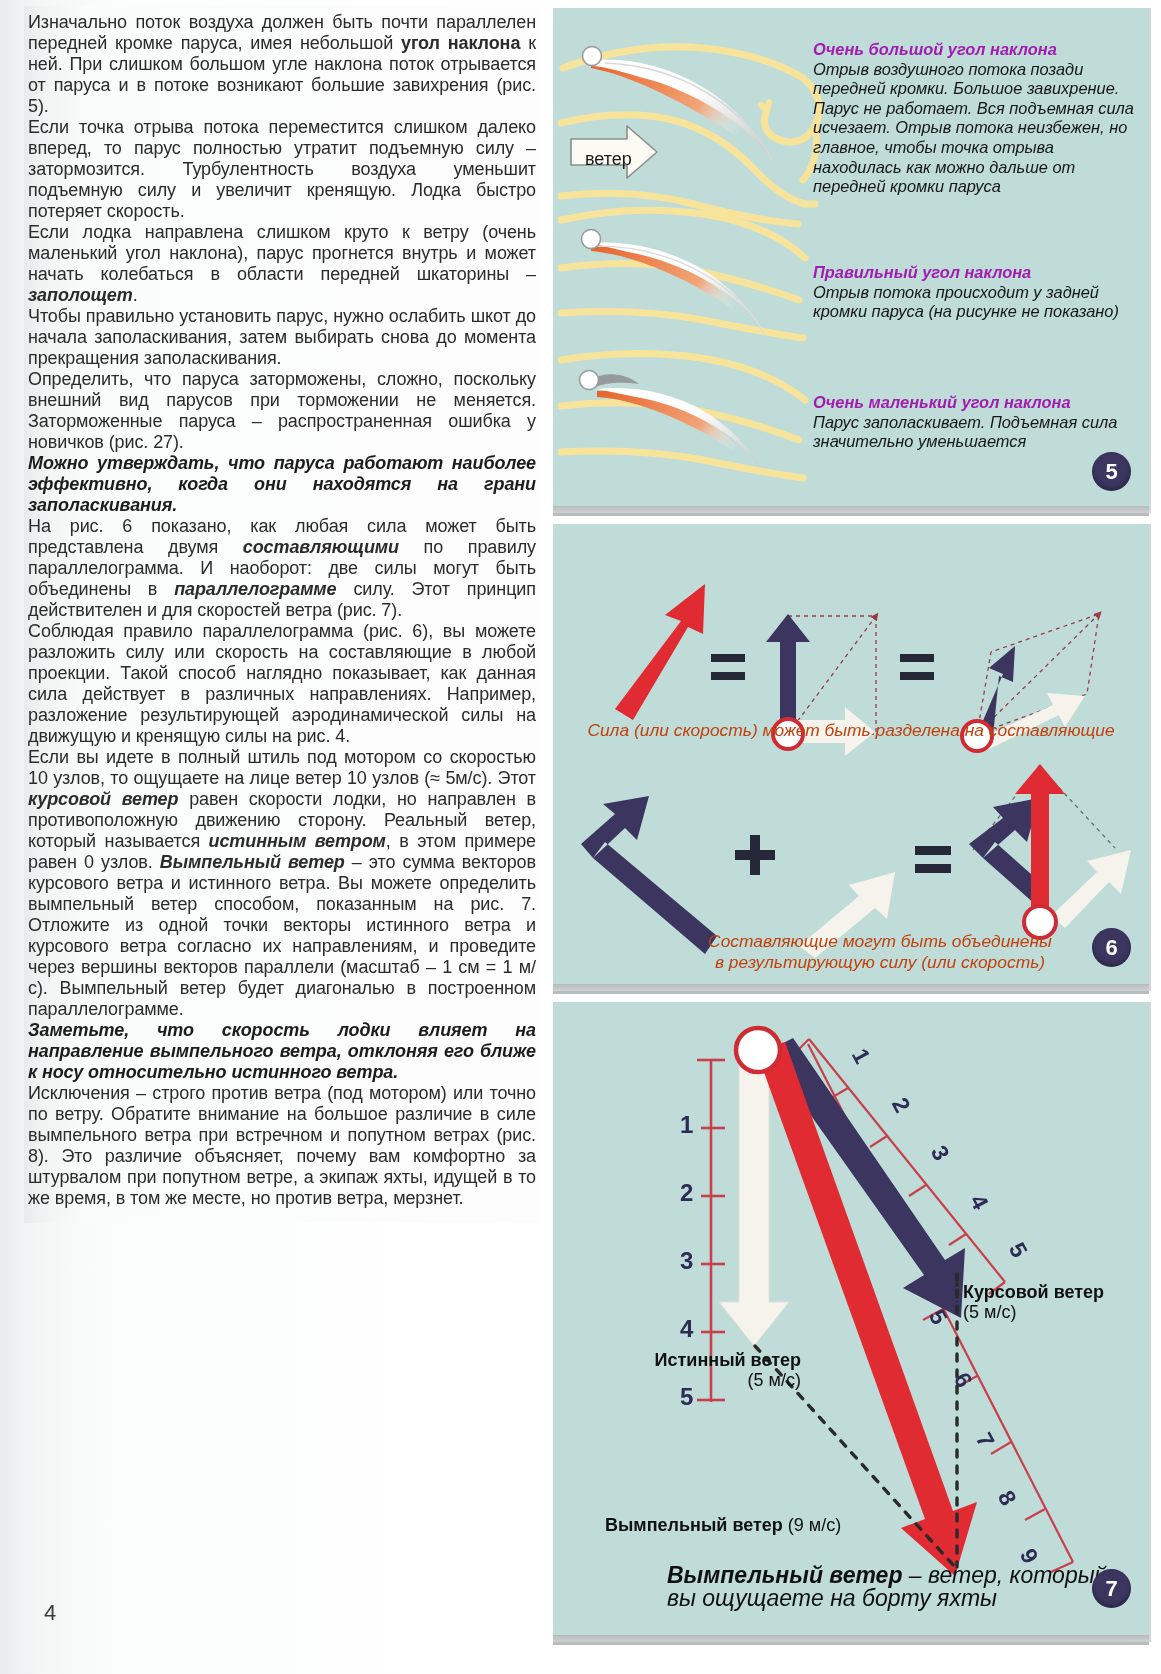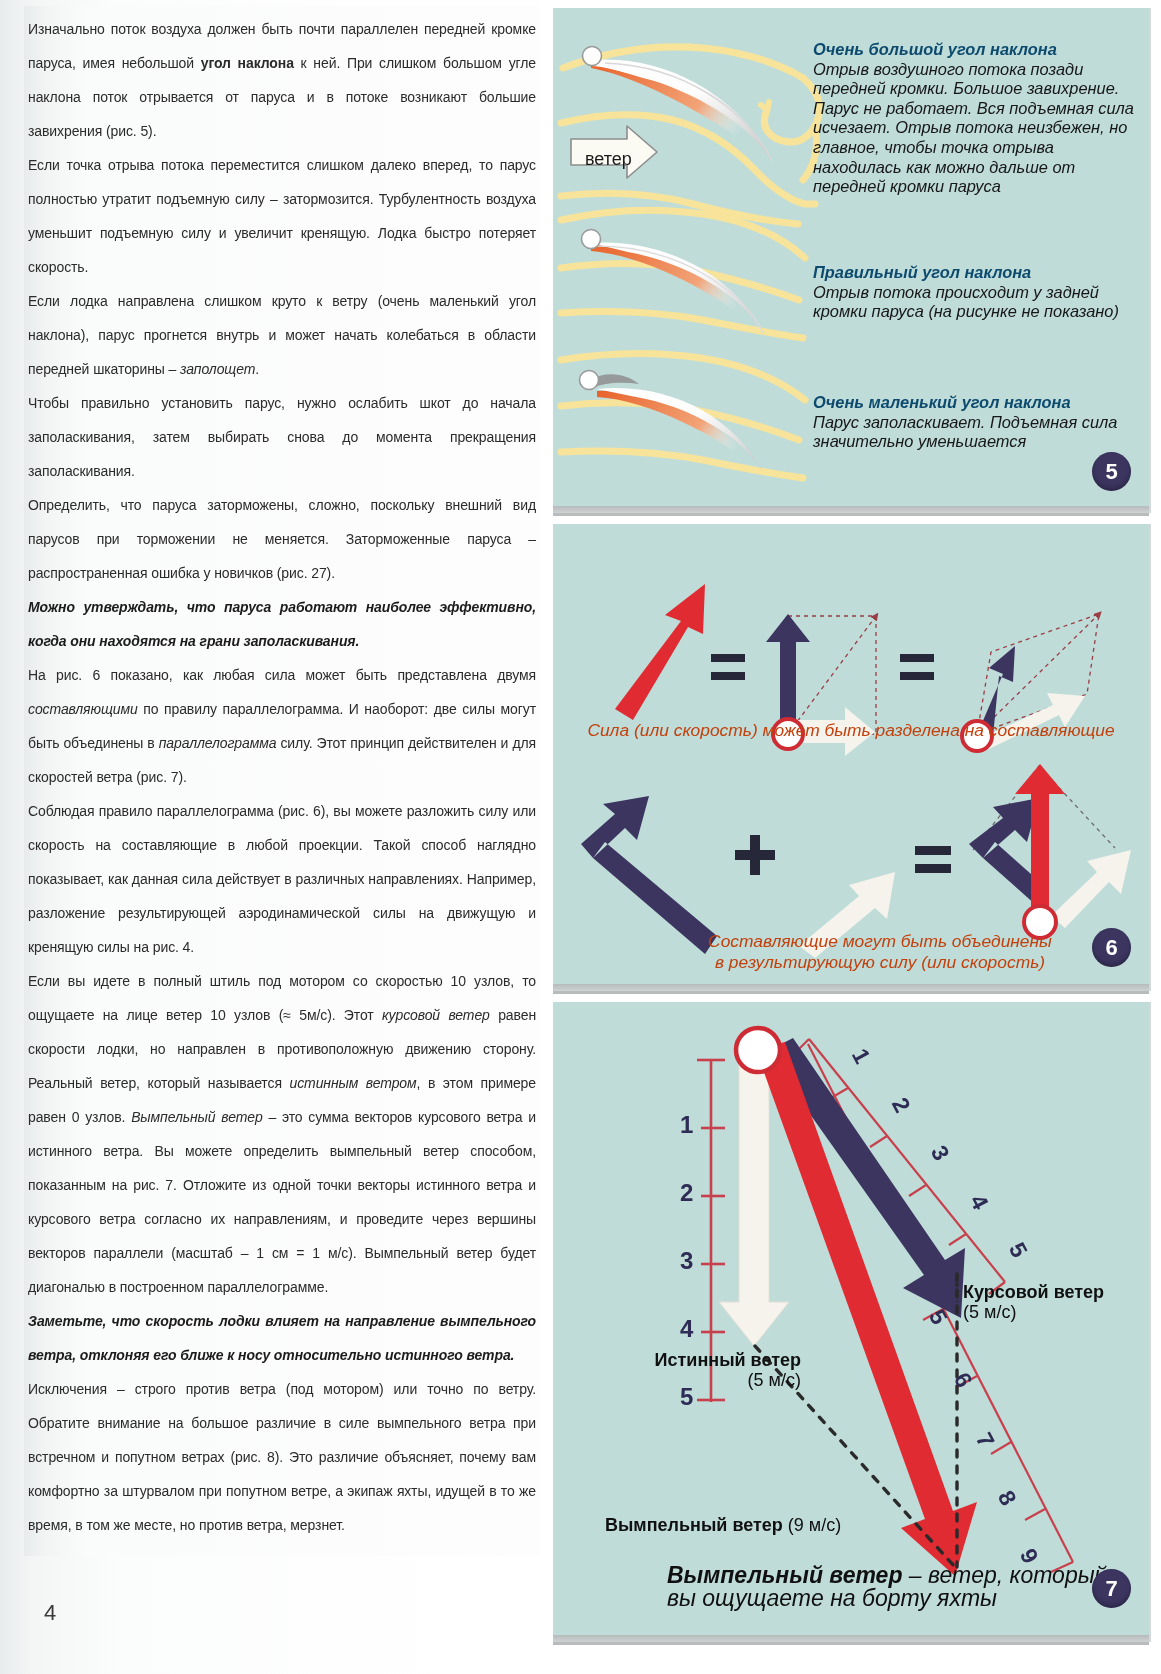--- a/index.html
+++ b/index.html
@@ -20,33 +20,33 @@
   .text-col{
     position:absolute;
     left:24px; top:6px;
     width:516px;
     background:linear-gradient(90deg,#e8ebec 0%,#f2f4f4 4%,#fafbfb 12%,#fdfdfd 100%);
     padding:6px 4px 14px 4px;
     box-sizing:border-box;
   }
   .text-col p{
     margin:0;
-    font-size:14px;
-    line-height:34px;
+    font-size:18px;
+    line-height:21px;
     color:#2b2b2b;
     text-align:justify;
     text-justify:inter-word;
     letter-spacing:-0.1px;
   }
   .text-col p.bolditalic{
     font-weight:bold;font-style:italic;
     color:#1c1c1c;
   }
   .text-col b{font-weight:bold;}
-  .text-col .bi{font-weight:normal;font-style:italic;}
+  .text-col .bi{font-weight:bold;font-style:italic;}
 
   .page-number{
     position:absolute;
     left:44px;top:1600px;
     font-size:22px;color:#3a3a3a;
   }
 
   
   .fig{
     position:absolute;
@@ -78,21 +78,21 @@
   
   .cap{
     position:absolute;
     font-size:16.4px;
     line-height:19.6px;
     color:#171717;
     font-style:italic;
   }
   .cap .hd{
     font-weight:bold;font-style:italic;display:block;
-    color:#0c4a6e;
+    color:#a21caf;
   }
 
   .wind-badge{
     position:absolute;
     font-size:18px;font-weight:normal;color:#1a1a1a;
     z-index:6;
   }
 
   
   .fig-caption{
@@ -124,21 +124,21 @@
 
 <div class="page">
 
   <div class="text-col">
     <p>Изначально поток воздуха должен быть почти параллелен передней кромке паруса, имея небольшой <b>угол наклона</b> к ней. При слишком большом угле наклона поток отрывается от паруса и в потоке возникают большие завихрения (рис. 5).</p>
     <p>Если точка отрыва потока переместится слишком далеко вперед, то парус полностью утратит подъемную силу – затормозится. Турбулентность воздуха уменьшит подъемную силу и увеличит кренящую. Лодка быстро потеряет скорость.</p>
     <p>Если лодка направлена слишком круто к ветру (очень маленький угол наклона), парус прогнется внутрь и может начать колебаться в области передней шкаторины – <span class="bi">заполощет</span>.</p>
     <p>Чтобы правильно установить парус, нужно ослабить шкот до начала заполаскивания, затем выбирать снова до момента прекращения заполаскивания.</p>
     <p>Определить, что паруса заторможены, сложно, поскольку внешний вид парусов при торможении не меняется. Заторможенные паруса – распространенная ошибка у новичков (рис. 27).</p>
     <p class="bolditalic">Можно утверждать, что паруса работают наиболее эффективно, когда они находятся на грани заполаскивания.</p>
-    <p>На рис. 6 показано, как любая сила может быть представлена двумя <span class="bi">составляющими</span> по правилу параллелограмма. И наоборот: две силы могут быть объединены в <span class="bi">параллелограмма</span> силу. Этот принцип действителен и для скоростей ветра (рис. 7).</p>
+    <p>На рис. 6 показано, как любая сила может быть представлена двумя <span class="bi">составляющими</span> по правилу параллелограмма. И наоборот: две силы могут быть объединены в <span class="bi">параллелограмме</span> силу. Этот принцип действителен и для скоростей ветра (рис. 7).</p>
     <p>Соблюдая правило параллелограмма (рис. 6), вы можете разложить силу или скорость на составляющие в любой проекции. Такой способ наглядно показывает, как данная сила действует в различных направлениях. Например, разложение результирующей аэродинамической силы на движущую и кренящую силы на рис. 4.</p>
     <p>Если вы идете в полный штиль под мотором со скоростью 10 узлов, то ощущаете на лице ветер 10 узлов (≈ 5м/с). Этот <span class="bi">курсовой ветер</span> равен скорости лодки, но направлен в противоположную движению сторону. Реальный ветер, который называется <span class="bi">истинным ветром</span>, в этом примере равен 0 узлов. <span class="bi">Вымпельный ветер</span> – это сумма векторов курсового ветра и истинного ветра. Вы можете определить вымпельный ветер способом, показанным на рис. 7. Отложите из одной точки векторы истинного ветра и курсового ветра согласно их направлениям, и проведите через вершины векторов параллели (масштаб – 1 см = 1 м/с). Вымпельный ветер будет диагональю в построенном параллелограмме.</p>
     <p class="bolditalic">Заметьте, что скорость лодки влияет на направление вымпельного ветра, отклоняя его ближе к носу относительно истинного ветра.</p>
     <p>Исключения – строго против ветра (под мотором) или точно по ветру. Обратите внимание на большое различие в силе вымпельного ветра при встречном и попутном ветрах (рис. 8). Это различие объясняет, почему вам комфортно за штурвалом при попутном ветре, а экипаж яхты, идущей в то же время, в том же месте, но против ветра, мерзнет.</p>
   </div>
 
   <div class="page-number">4</div>
 
   <div class="fig" id="fig5">
 

